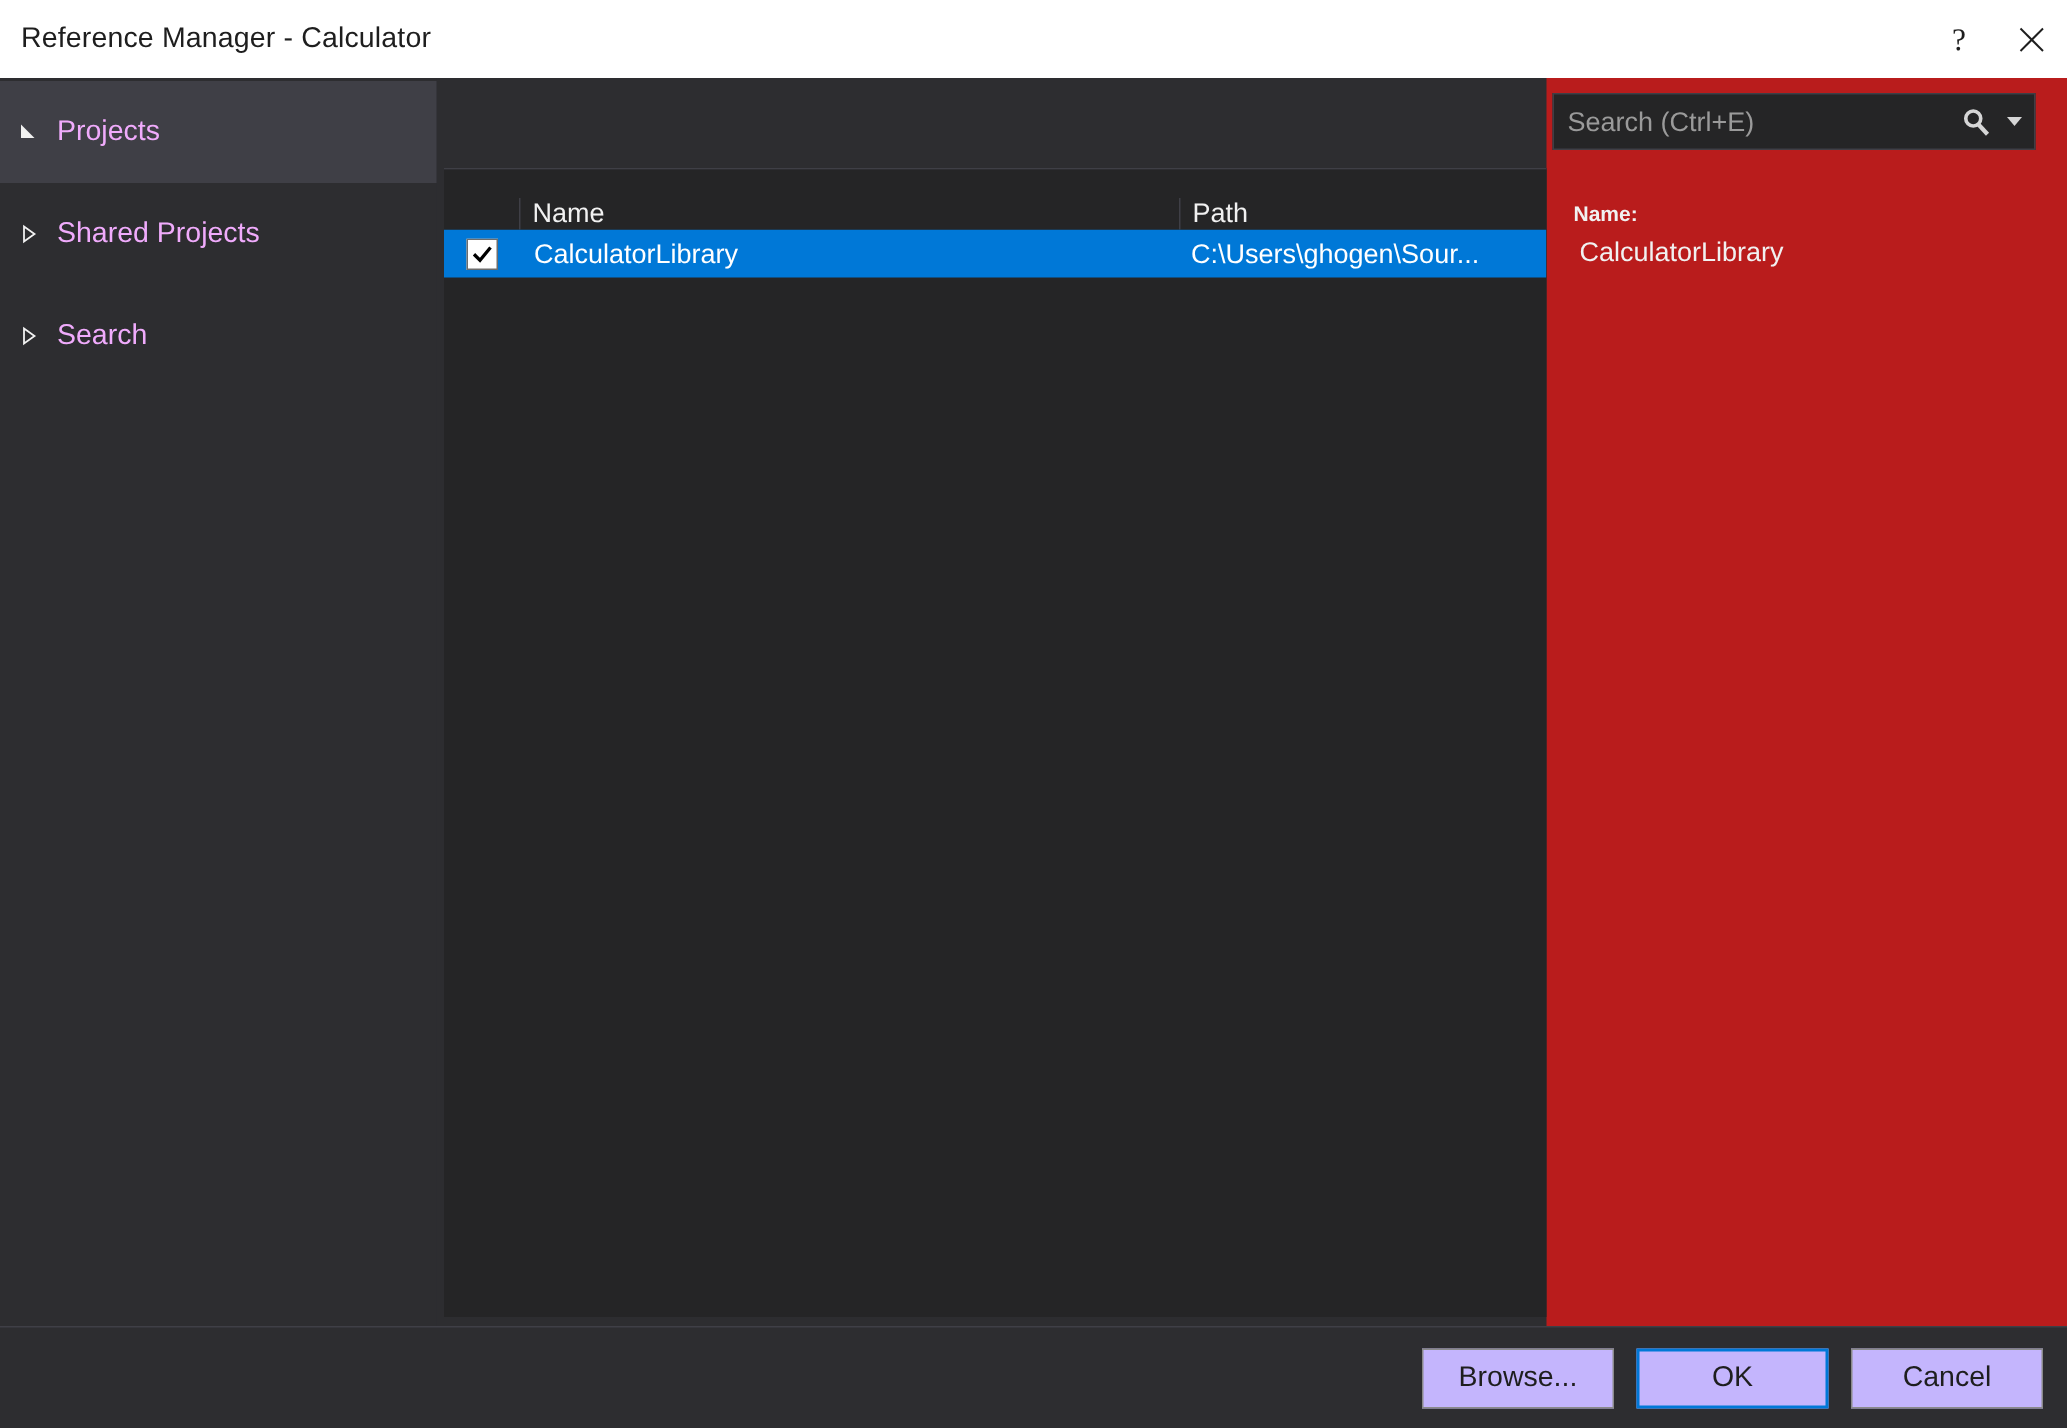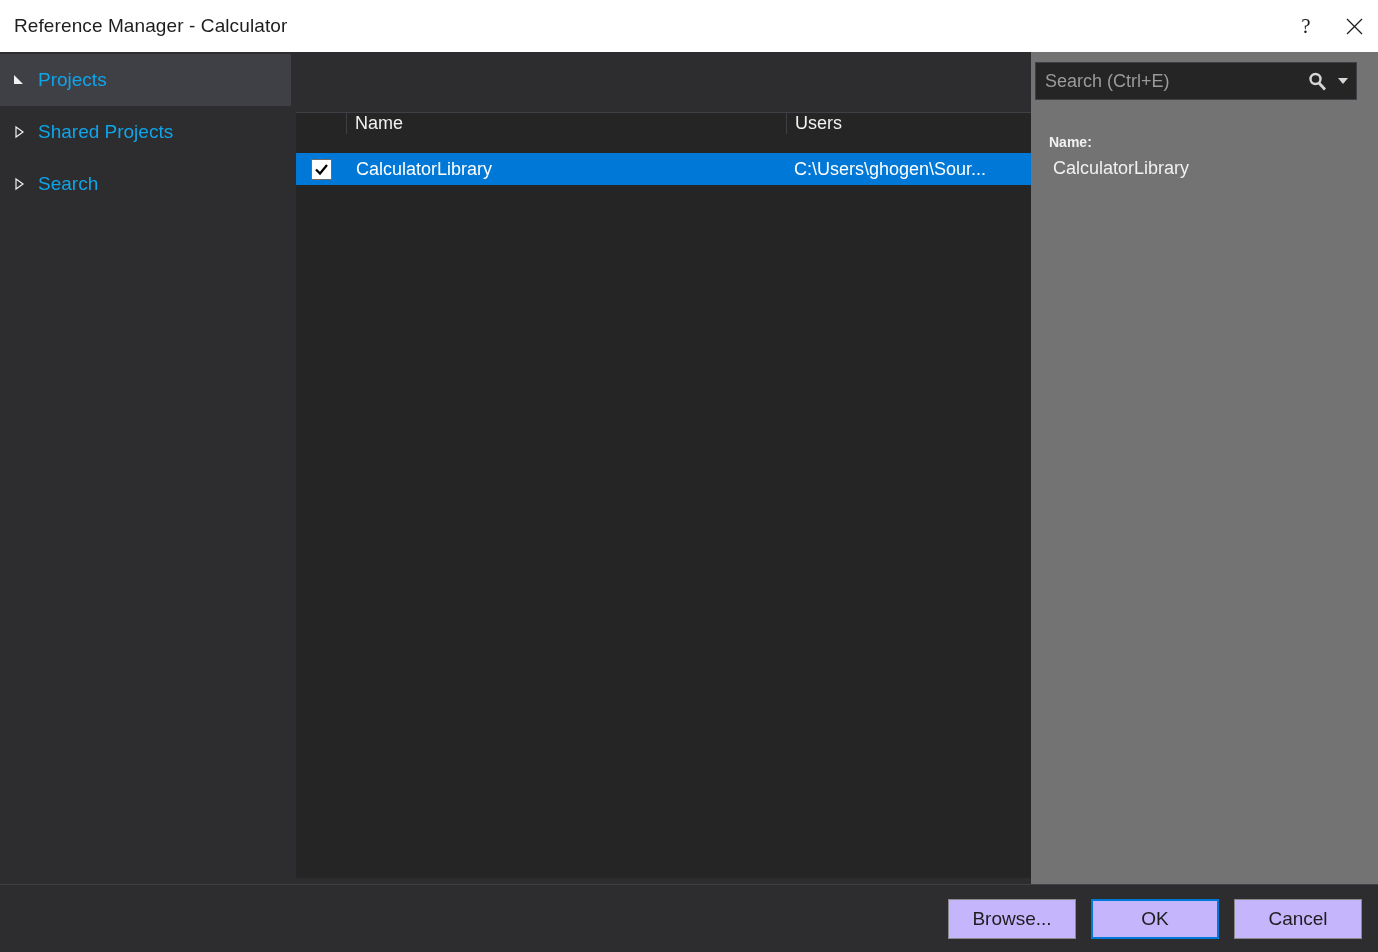--- a/index.html
+++ b/index.html
@@ -75,24 +75,24 @@
 
   
   .sidebar {
     width: 291px;
     flex: 0 0 291px;
     background: #2d2d30;
     padding-top: 2px;
     box-sizing: border-box;
   }
   .nav-item {
-    height: 52px;
-    display: flex;
-    align-items: center;
-    color: #0ea5e9;
+    height: 68px;
+    display: flex;
+    align-items: center;
+    color: #f0abfc;
     font-size: 19px;
     cursor: default;
     box-sizing: border-box;
     padding-left: 0;
   }
   .nav-item.selected {
     background: #3f3f46;
   }
   .nav-twisty {
     width: 38px;
@@ -127,21 +127,21 @@
     flex-direction: column;
     overflow: hidden;
   }
   .list-header {
     display: flex;
     height: 40px;
     flex: 0 0 40px;
     background: #252526;
     color: #f1f1f1;
     font-size: 18px;
-    align-items: flex-start;
+    align-items: flex-end;
   }
   .hcell {
     display: flex;
     align-items: center;
     box-sizing: border-box;
     padding-left: 8px;
     white-space: nowrap;
     overflow: hidden;
   }
   .hcell.check {
@@ -208,21 +208,21 @@
     justify-content: center;
   }
   .checkbox svg { display: block; }
 
   
   .details {
     width: 347px;
     flex: 0 0 347px;
     box-sizing: border-box;
     padding: 8px 0 0 0;
-    background: #737373;
+    background: #b91c1c;
   }
   .search-wrap {
     margin: 2px 21px 0 4px;
     height: 38px;
     background: #252526;
     border: 1px solid #3f3f46;
     display: flex;
     align-items: center;
     box-sizing: border-box;
   }
@@ -350,21 +350,21 @@
       </div>
 
     </div>
 
     <div class="center">
       <div class="list-panel">
 
         <div class="list-header">
           <div class="hcell check"></div>
           <div class="hcell name">Name</div>
-          <div class="hcell path">Users</div>
+          <div class="hcell path">Path</div>
         </div>
 
         <div class="list-body">
           <div class="list-row selected">
             <div class="cell check">
               <span class="checkbox">
                 <svg width="15" height="15" viewBox="0 0 15 15">
                   <polyline points="2,7.5 6,11.5 13,3" fill="none" stroke="#000000" stroke-width="2.2"></polyline>
                 </svg>
               </span>

